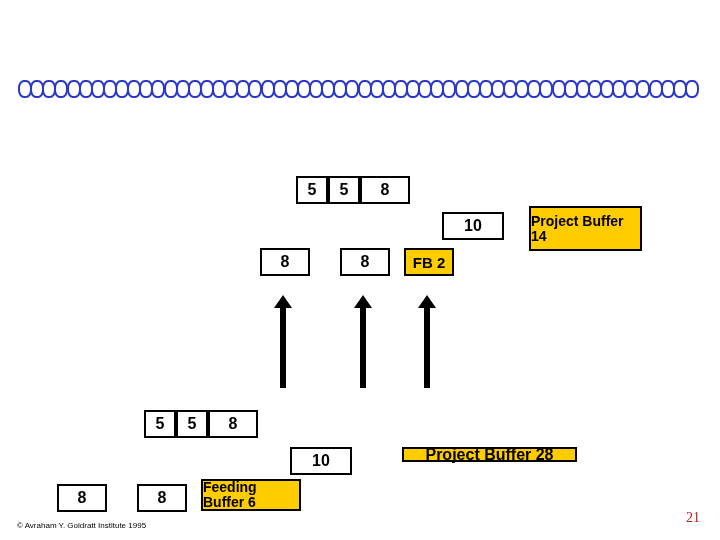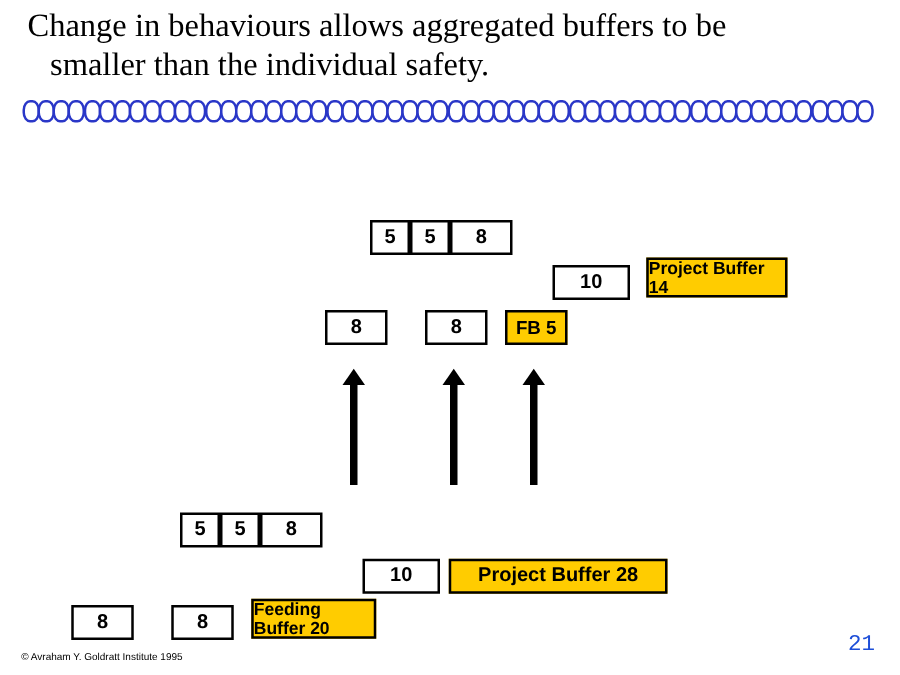--- a/index.html
+++ b/index.html
@@ -82,34 +82,30 @@
     left: 17px;
     bottom: 10px;
     font-size: 8px;
     font-family: Arial, Helvetica, sans-serif;
     color: #000;
   }
   .slide-number {
     position: absolute;
     right: 20px;
     bottom: 14px;
-    font-size: 18px;
-    font-family: Liberation Mono, monospace;
-    color: #1d4ed8;
+    font-size: 14px;
+    font-family: Liberation Serif, serif;
+    color: #b91c1c;
   }
 </style>
 </head>
 <body>
 
 <div class="slide">
 
-  <div class="heading">
-    <span>Change in behaviours allows aggregated buffers to be</span>
-    <span class="indent">smaller than the individual safety.</span>
-  </div>
 
   <div class="chain-border" id="chain-border">
       <div class="loop" style="left: 0px;"></div>
       <div class="loop" style="left: 12.1273px;"></div>
       <div class="loop" style="left: 24.2545px;"></div>
       <div class="loop" style="left: 36.3818px;"></div>
       <div class="loop" style="left: 48.5091px;"></div>
       <div class="loop" style="left: 60.6364px;"></div>
       <div class="loop" style="left: 72.7636px;"></div>
       <div class="loop" style="left: 84.8909px;"></div>
@@ -163,38 +159,38 @@
       <div class="loop" style="left: 667px;"></div>
     </div>
 
 
   <div class="cell" style="left:296px; top:176px; width:32px; height:28px;">5</div>
   <div class="cell" style="left:328px; top:176px; width:32px; height:28px;">5</div>
   <div class="cell" style="left:360px; top:176px; width:50px; height:28px;">8</div>
 
   <div class="cell" style="left:442px; top:212px; width:62px; height:28px;">10</div>
 
-  <div class="cell yellow small" style="left:517px; top:206px; width:113px; height:32px; line-height:1.05;">Project Buffer 14</div>
+  <div class="cell yellow small" style="left:529px; top:206px; width:113px; height:45px; line-height:1.05;">Project Buffer 14</div>
 
   <div class="cell" style="left:260px; top:248px; width:50px; height:28px;">8</div>
   <div class="cell" style="left:340px; top:248px; width:50px; height:28px;">8</div>
-  <div class="cell yellow" style="left:404px; top:248px; width:50px; height:28px; font-size:15px;">FB 5</div>
+  <div class="cell yellow" style="left:404px; top:248px; width:50px; height:28px; font-size:15px;">FB 2</div>
 
   <div class="arrow" style="left:280px; top:306px; height:82px;"></div>
   <div class="arrow" style="left:360px; top:306px; height:82px;"></div>
   <div class="arrow" style="left:424px; top:306px; height:82px;"></div>
 
   <div class="cell" style="left:144px; top:410px; width:32px; height:28px;">5</div>
   <div class="cell" style="left:176px; top:410px; width:32px; height:28px;">5</div>
   <div class="cell" style="left:208px; top:410px; width:50px; height:28px;">8</div>
 
   <div class="cell" style="left:290px; top:447px; width:62px; height:28px;">10</div>
 
-  <div class="cell yellow" style="left:359px; top:447px; width:175px; height:28px;">Project Buffer 28</div>
+  <div class="cell yellow" style="left:402px; top:447px; width:175px; height:15px;">Project Buffer 28</div>
 
   <div class="cell" style="left:57px; top:484px; width:50px; height:28px;">8</div>
   <div class="cell" style="left:137px; top:484px; width:50px; height:28px;">8</div>
-  <div class="cell yellow small" style="left:201px; top:479px; width:100px; height:32px; line-height:1.05;">Feeding Buffer 20</div>
+  <div class="cell yellow small" style="left:201px; top:479px; width:100px; height:32px; line-height:1.05;">Feeding Buffer 6</div>
 
   <div class="copyright">© Avraham Y. Goldratt Institute 1995</div>
   <div class="slide-number">21</div>
 
 </div>
 
 </body></html>

